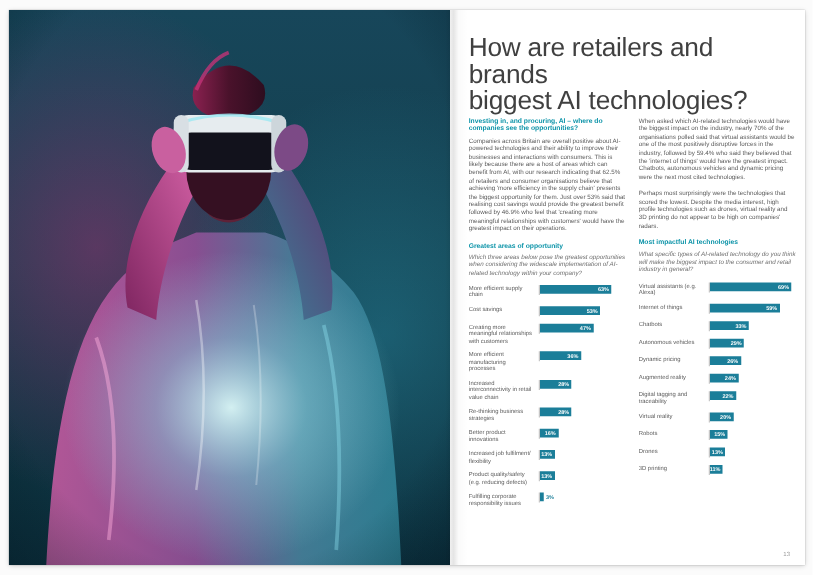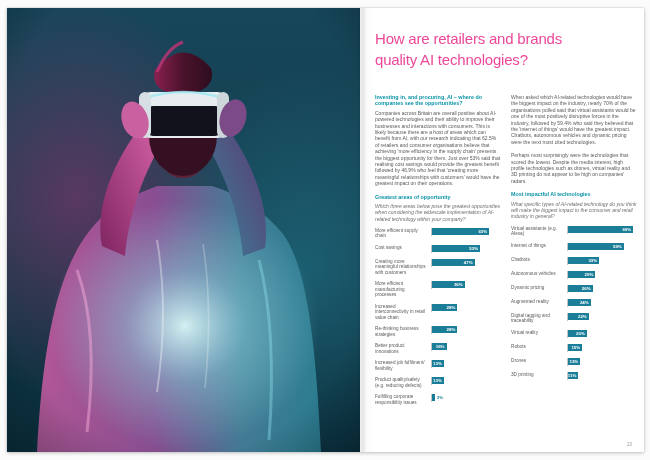--- a/index.html
+++ b/index.html
@@ -17,22 +17,22 @@
   .photo{position:absolute;left:0;top:0;width:353px;height:444px;display:block;}
   .gutter{
     position:absolute;left:349px;top:0;width:18px;height:444px;
     background:linear-gradient(90deg, rgba(0,0,0,0) 0%, rgba(0,0,0,0.10) 38%, rgba(0,0,0,0.02) 60%, rgba(0,0,0,0) 100%);
     pointer-events:none;
   }
   .right-page{position:absolute;left:353px;top:0;width:284px;height:444px;}
 
   .title{
     position:absolute;left:15px;top:20px;width:262px;
-    font-size:15px;line-height:21px;font-weight:400;
-    color:#ec4899;letter-spacing:-0.2px;
+    font-size:21px;line-height:21px;font-weight:400;
+    color:#404040;letter-spacing:-0.2px;
   }
 
   .cols{position:absolute;left:15px;top:86px;width:262px;display:flex;gap:10px;}
   .col{width:126px;}
   .subhead{
     font-size:5.4px;line-height:6.4px;font-weight:bold;color:#0b93a8;
     margin:0 0 3px 0;
   }
   .body-text{
     font-size:5px;line-height:6.4px;color:#5a5a5a;margin:0 0 7px 0;
@@ -152,21 +152,21 @@
 
     <rect x="0" y="0" width="353" height="444" fill="url(#vignette)"></rect>
   </svg>
 
   <div class="gutter"></div>
 
   <div class="right-page">
 
     <div class="title">
       <span>How are retailers and brands</span><br>
-      <span>quality AI technologies?</span>
+      <span>biggest AI technologies?</span>
     </div>
 
     <div class="cols">
 
       <div class="col">
         <p class="subhead">Investing in, and procuring, AI – where do companies see the opportunities?</p>
         <p class="body-text">Companies across Britain are overall positive about AI-powered technologies and their ability to improve their businesses and interactions with consumers. This is likely because there are a host of areas which can benefit from AI, with our research indicating that 62.5% of retailers and consumer organisations believe that achieving 'more efficiency in the supply chain' presents the biggest opportunity for them. Just over 53% said that realising cost savings would provide the greatest benefit followed by 46.9% who feel that 'creating more meaningful relationships with customers' would have the greatest impact on their operations.</p>
         <p class="subhead">Greatest areas of opportunity</p>
         <p class="question">Which three areas below pose the greatest opportunities when considering the widescale implementation of AI-related technology within your company?</p>
         <div class="chart">

